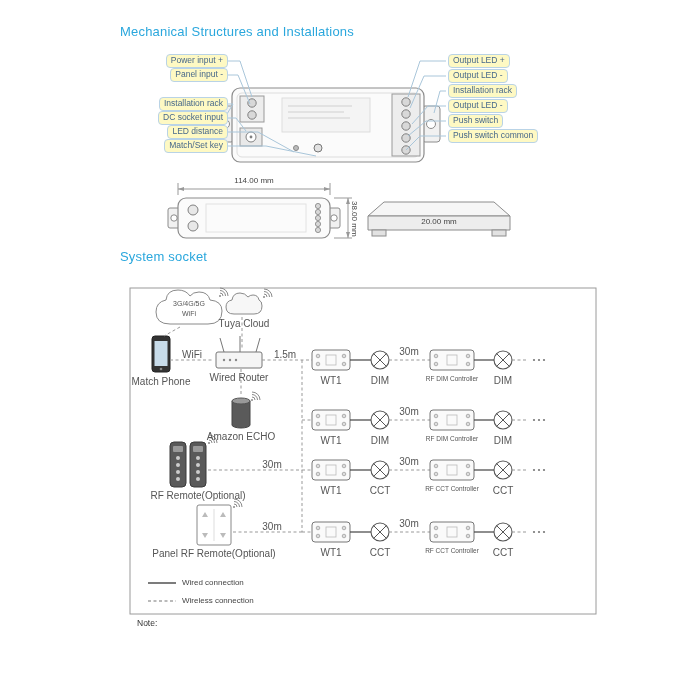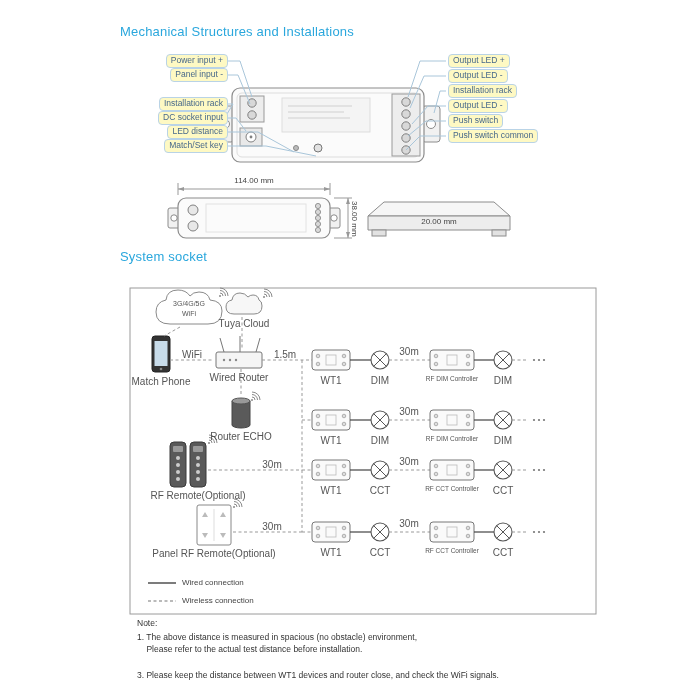--- a/index.html
+++ b/index.html
@@ -244,21 +244,21 @@
   <span class="dim rot" style="left:359px;top:201px">38.00 mm</span>
   <span class="dim c" style="left:439px;top:217px">20.00 mm</span>
 
   <span class="lbl c" style="left:189px;top:300px;font-size:7px">3G/4G/5G</span>
   <span class="lbl c" style="left:189px;top:310px;font-size:7px">WiFi</span>
   <span class="lbl c" style="left:244px;top:318px">Tuya Cloud</span>
   <span class="lbl c" style="left:161px;top:376px">Match Phone</span>
   <span class="lbl c" style="left:192px;top:349px">WiFi</span>
   <span class="lbl c" style="left:239px;top:372px">Wired Router</span>
   <span class="lbl c" style="left:285px;top:349px">1.5m</span>
-  <span class="lbl c" style="left:241px;top:431px">Router ECHO</span>
+  <span class="lbl c" style="left:241px;top:431px">Amazon ECHO</span>
   <span class="lbl c" style="left:198px;top:490px">RF Remote(Optional)</span>
   <span class="lbl c" style="left:272px;top:459px">30m</span>
   <span class="lbl c" style="left:214px;top:548px">Panel RF Remote(Optional)</span>
   <span class="lbl c" style="left:272px;top:521px">30m</span>
 
   <span class="lbl c" style="left:331px;top:375px">WT1</span>
   <span class="lbl c" style="left:380px;top:375px">DIM</span>
   <span class="lbl c" style="left:409px;top:346px">30m</span>
   <span class="lbl c small" style="left:452px;top:375px">RF DIM Controller</span>
   <span class="lbl c" style="left:503px;top:375px">DIM</span>
@@ -278,17 +278,14 @@
   <span class="lbl c" style="left:331px;top:547px">WT1</span>
   <span class="lbl c" style="left:380px;top:547px">CCT</span>
   <span class="lbl c" style="left:409px;top:518px">30m</span>
   <span class="lbl c small" style="left:452px;top:547px">RF CCT Controller</span>
   <span class="lbl c" style="left:503px;top:547px">CCT</span>
 
   <span class="legend" style="left:182px;top:578px">Wired connection</span>
   <span class="legend" style="left:182px;top:596px">Wireless connection</span>
 
   <span class="note" style="left:137px;top:618px">Note:</span>
-  <span class="note" style="left:137px;top:632px">1. The above distance is measured in spacious (no obstacle) environment,</span>
-  <span class="note" style="left:137px;top:644px">    Please refer to the actual test distance before installation.</span>
-  <span class="note" style="left:137px;top:670px">3. Please keep the distance between WT1 devices and router close, and check the WiFi signals.</span>
 
 </div>
 
 </body></html>

